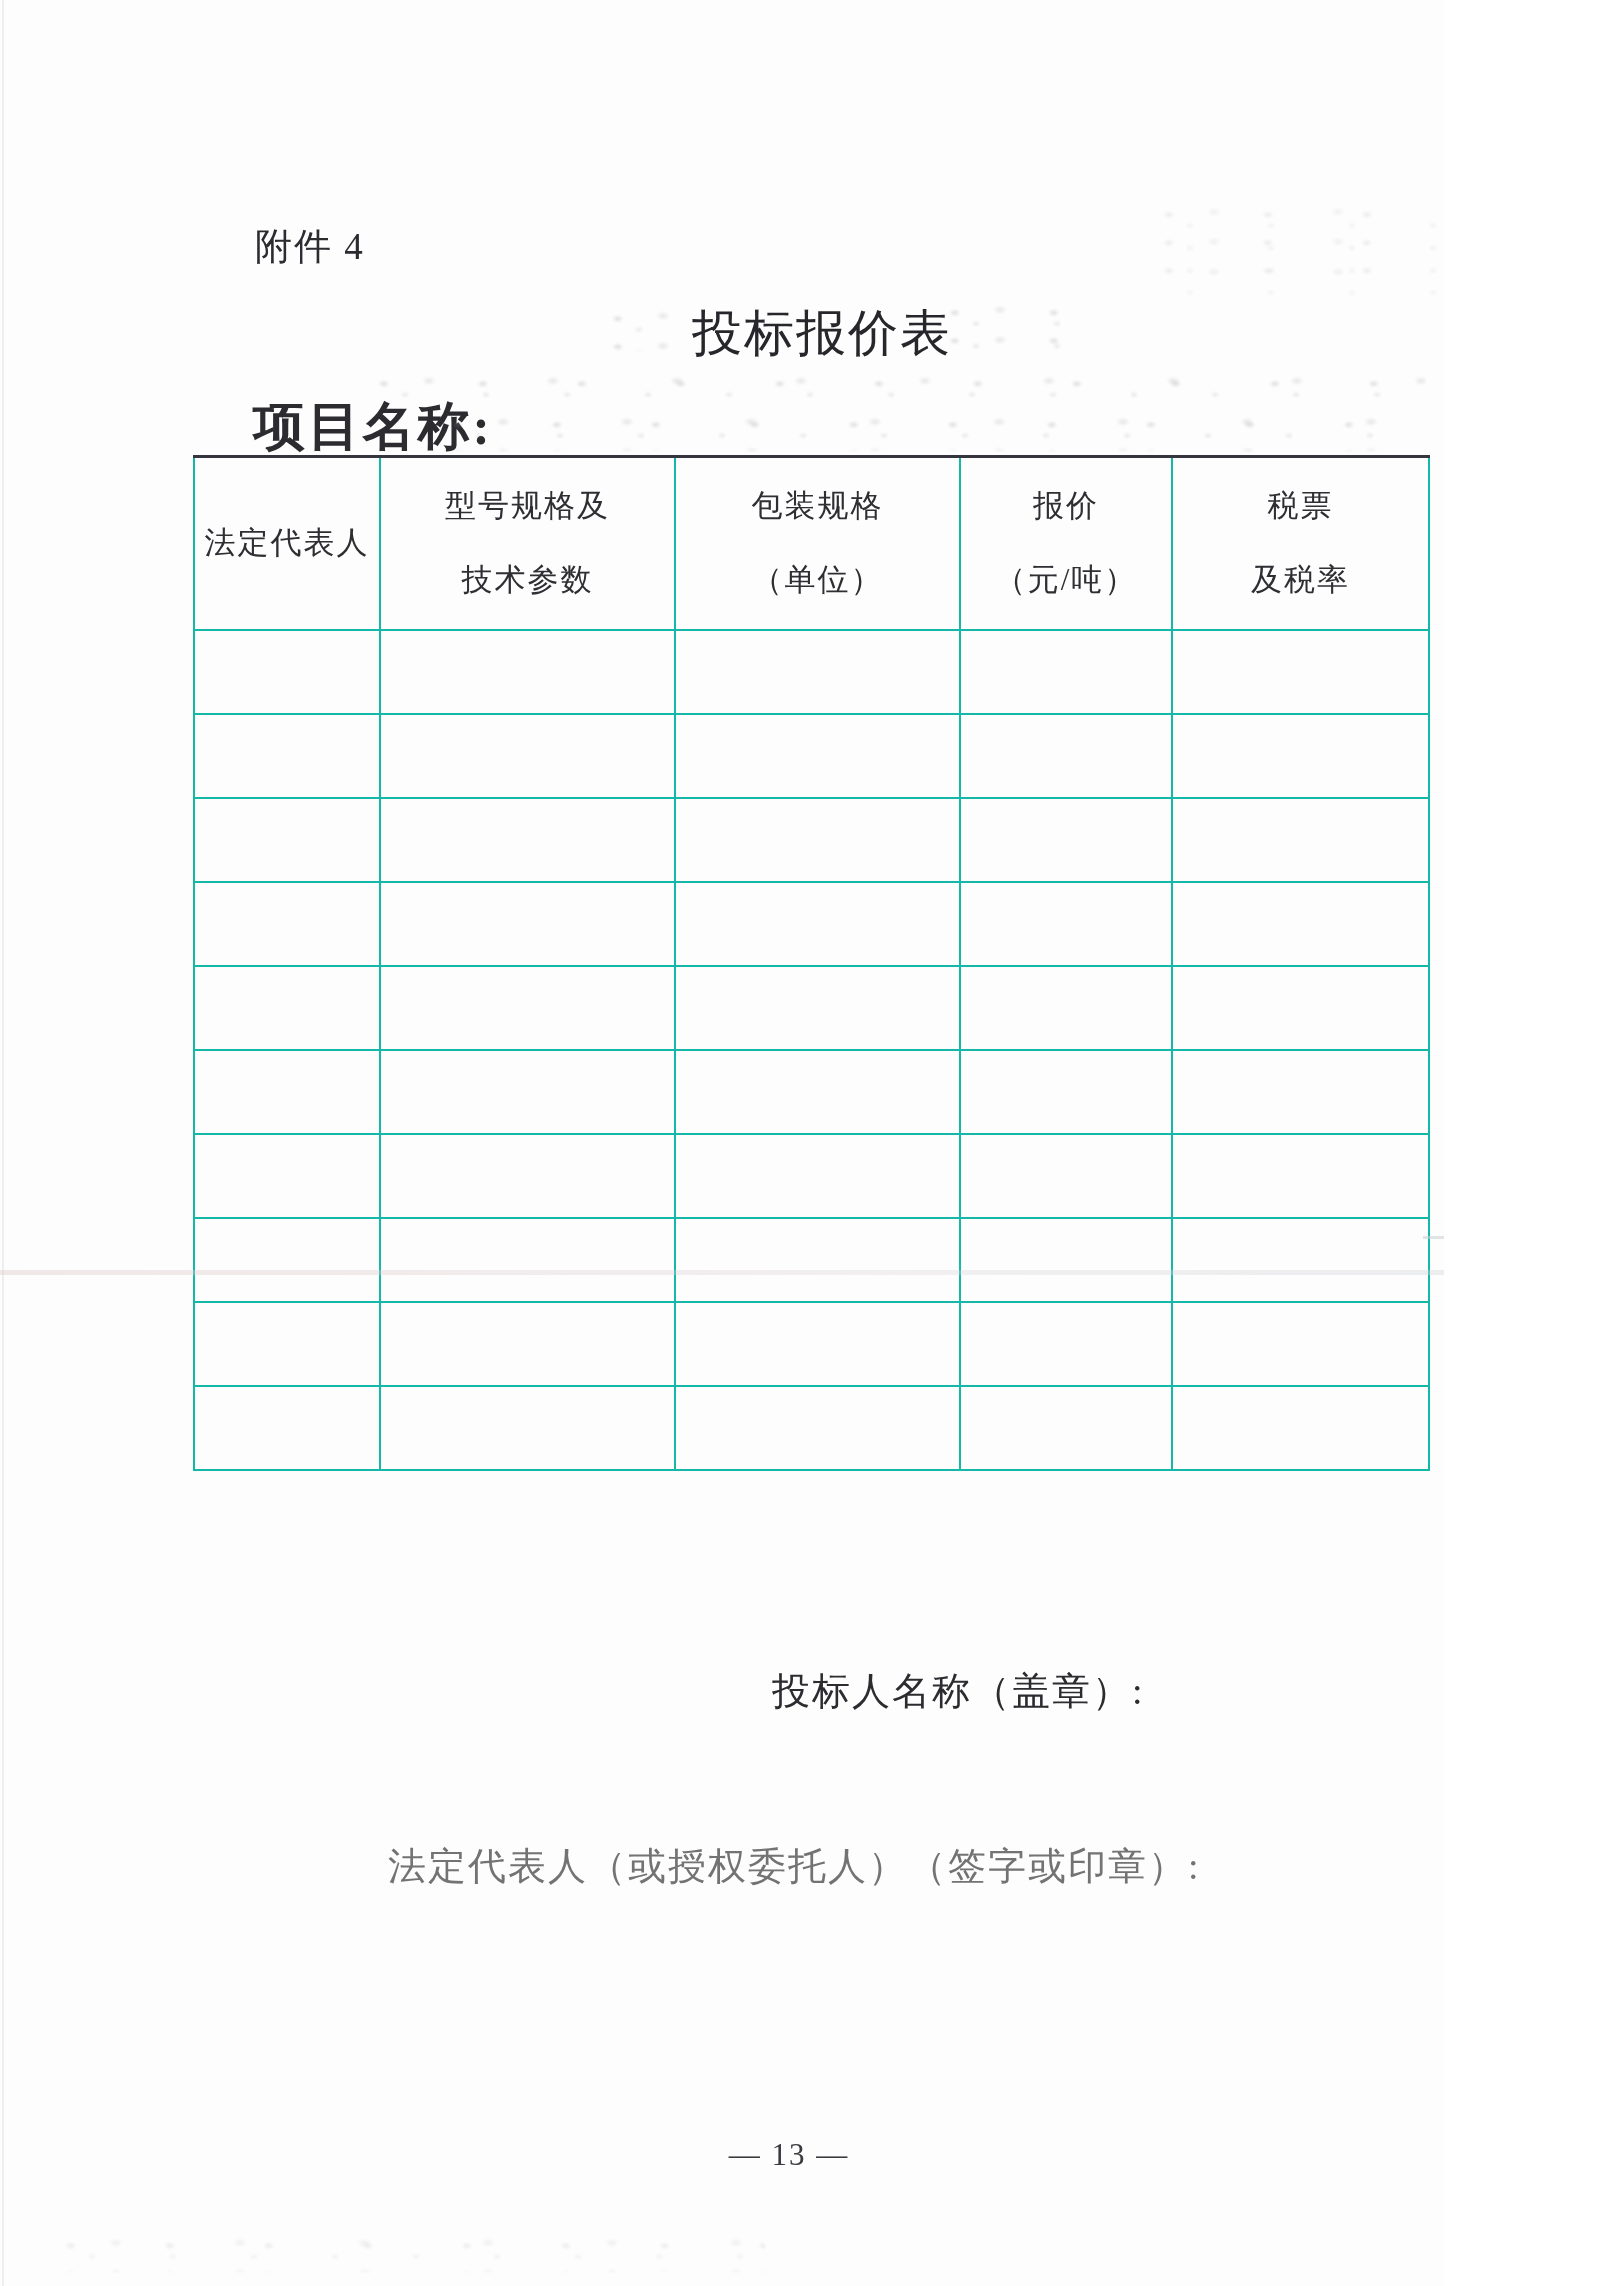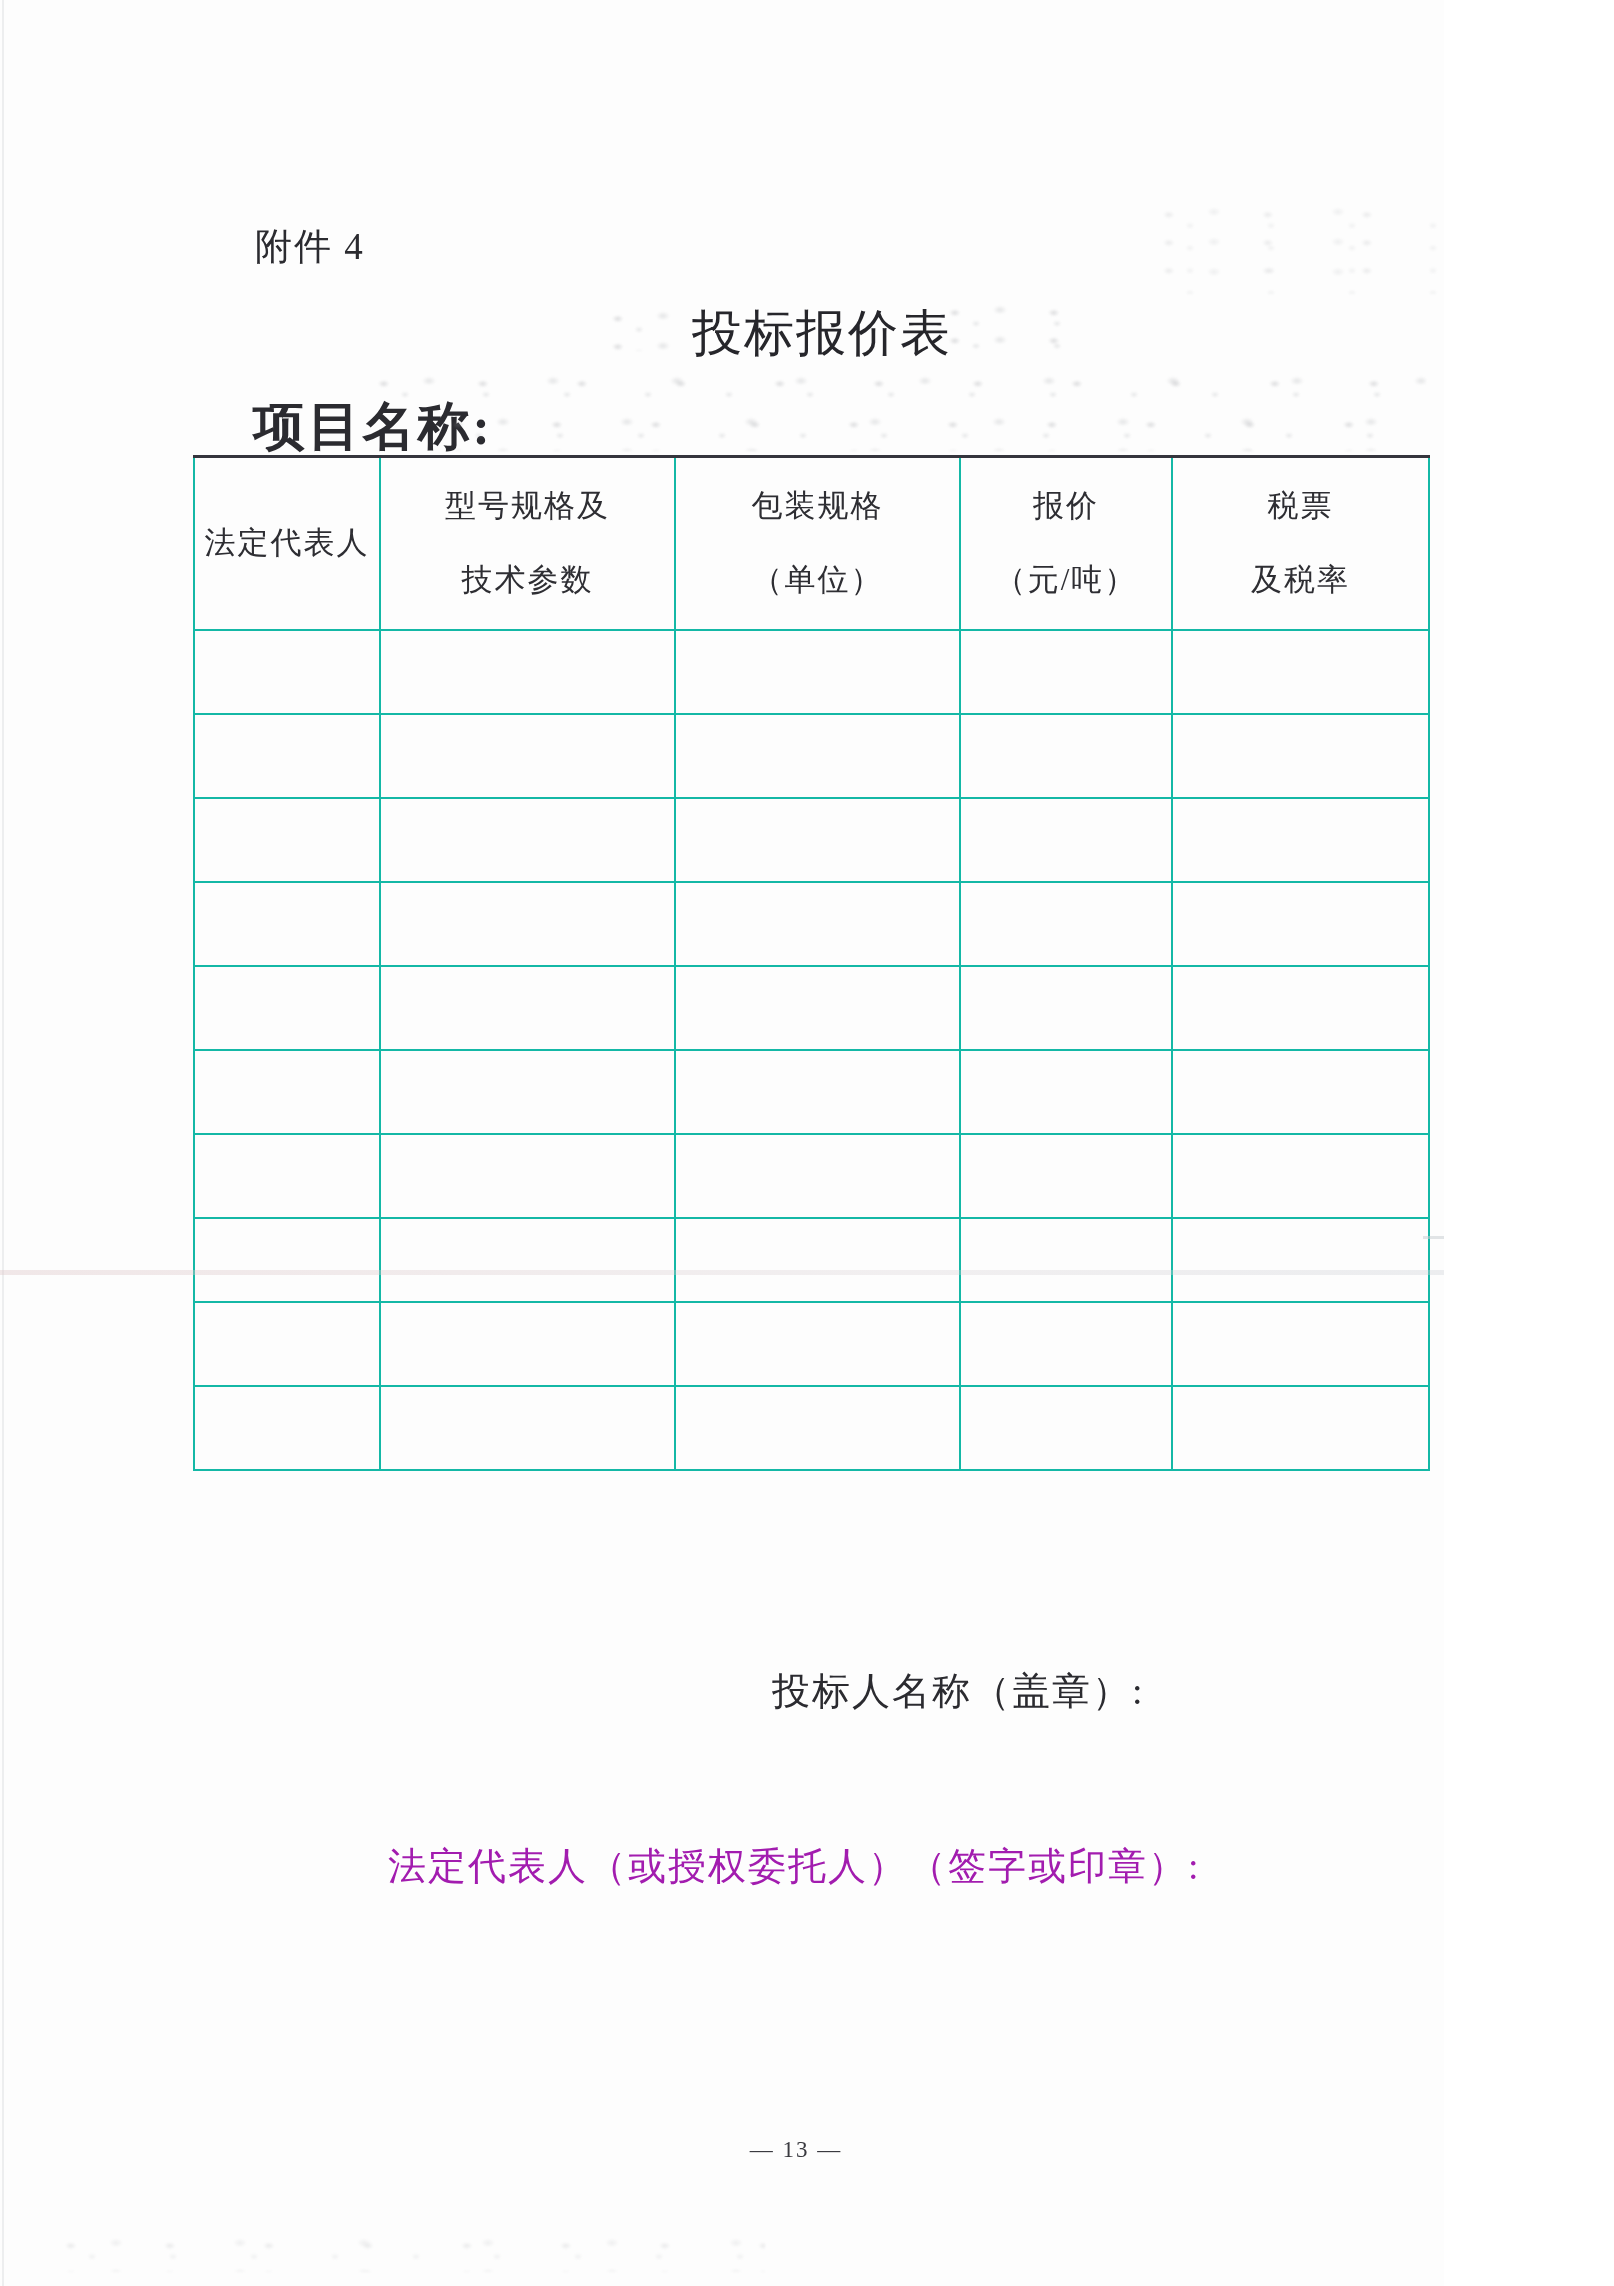--- a/index.html
+++ b/index.html
@@ -49,26 +49,26 @@
     align-items:center; justify-content:center;
     gap:32px; height:100%;
   }
 
   .bidder-label {
     position:absolute; left:772px; top:1666px;
     font-size:38px; letter-spacing:2px; color:#2b2b30;
   }
   .legal-label {
     position:absolute; left:388px; top:1841px;
-    font-size:38px; letter-spacing:2px; color:#a21caf;
+    font-size:38px; letter-spacing:2px; color:#737373;
   }
   .page-number {
     position:absolute; left:0; top:2137px; width:1578px;
     text-align:center;
-    font-size:23px; letter-spacing:2px; color:#3a3a40;margin-left:7px;
+    font-size:31px; letter-spacing:2px; color:#3a3a40;
   }
 
   
   .edge-line-right {
     position:absolute; left:1605px; top:0; width:2.9px; height:2287px;
     background:linear-gradient(to bottom,
       rgba(214,219,224,0.55) 0%,
       rgba(208,214,220,0.65) 42%,
       rgba(168,182,196,0.85) 46%,
       rgba(190,200,210,0.6) 70%,

